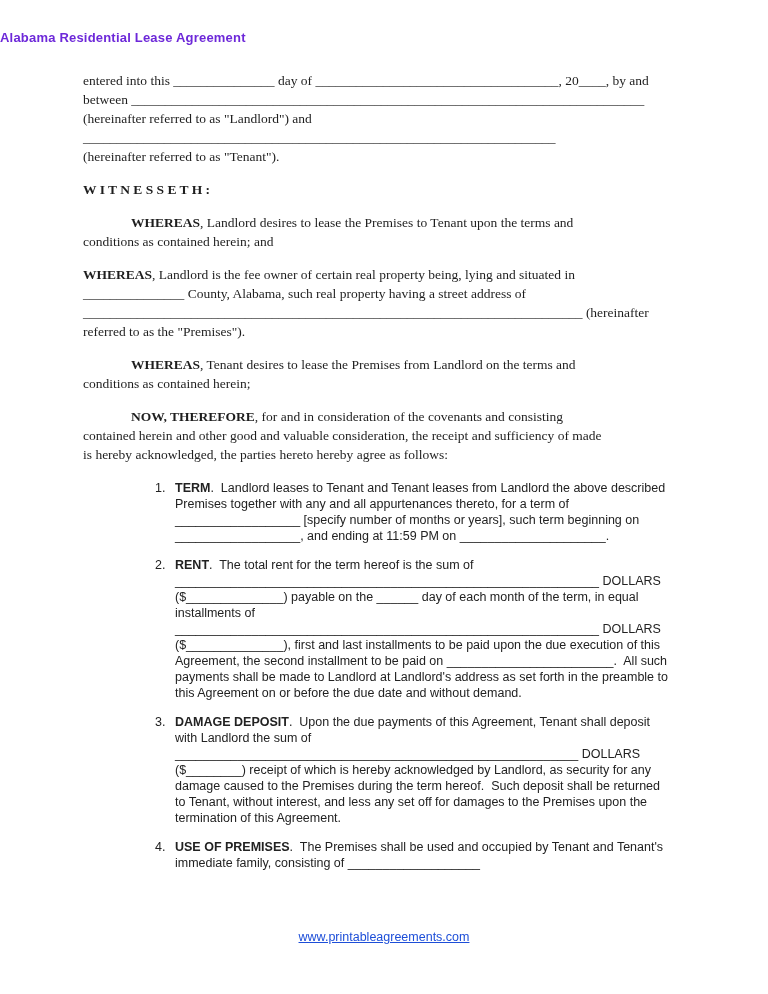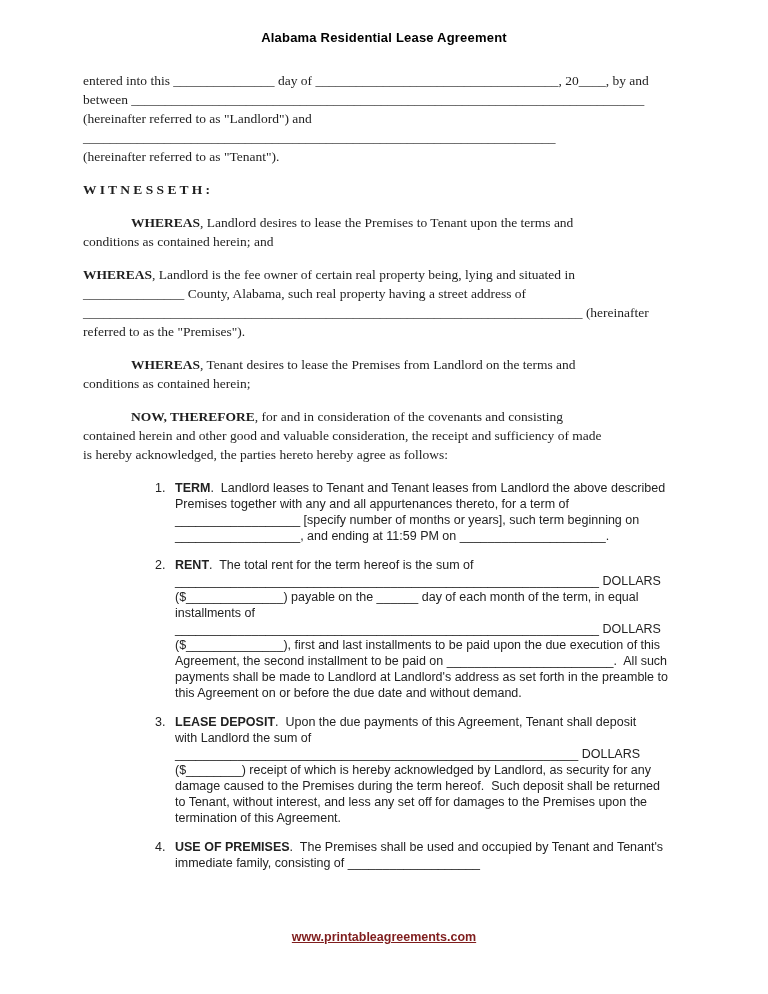--- a/index.html
+++ b/index.html
@@ -5,26 +5,25 @@
   html,body{margin:0;padding:0;background:#ffffff;}
   .page{
     position:relative;
     width:768px;height:994px;
     background:#ffffff;
     overflow:hidden;
     color:#1e1e1e;
   }
   .doc-title{
     margin:30px 0 26px 0;
-    text-align:center;
     font-family:"Liberation Sans",sans-serif;
     font-weight:bold;
     font-size:13px;
     letter-spacing:.2px;
-    color:#000000;
+    color:#6d28d9;
   }
   .preamble{
     margin-left:83px;
     width:640px;
     font-family:"Liberation Serif",serif;
     font-size:13.5px;
     line-height:19px;
   }
   .para{margin:0 0 14px 0;}
   .ln{white-space:pre;}
@@ -40,21 +39,21 @@
   .clause{display:flex;margin:0 0 13px 0;}
   .num{width:20px;flex:none;}
   .cbody{flex:1 1 auto;}
   .footer{
     position:absolute;
     left:0;top:930px;width:768px;
     text-align:center;
     font-family:"Liberation Sans",sans-serif;
     font-size:12.5px;
   }
-  .footer a{color:#7f1d1d;text-decoration:underline;cursor:pointer;font-weight:bold;}
+  .footer a{color:#1d4ed8;text-decoration:underline;cursor:pointer;}
 </style>
 </head>
 <body>
 
 <div class="page">
 
   <div class="doc-title">Alabama Residential Lease Agreement</div>
 
   <div class="preamble">
       <div class="para">
@@ -108,21 +107,21 @@
           <div class="ln"><span>_____________________________________________________________ DOLLARS</span></div>
           <div class="ln"><span>($______________), first and last installments to be paid upon the due execution of this</span></div>
           <div class="ln"><span>Agreement, the second installment to be paid on ________________________.  All such</span></div>
           <div class="ln"><span>payments shall be made to Landlord at Landlord's address as set forth in the preamble to</span></div>
           <div class="ln"><span>this Agreement on or before the due date and without demand.</span></div>
         </div>
       </div>
       <div class="clause">
         <div class="num">3.</div>
         <div class="cbody">
-          <div class="ln"><span class="b">LEASE DEPOSIT</span><span>.  Upon the due payments of this Agreement, Tenant shall deposit</span></div>
+          <div class="ln"><span class="b">DAMAGE DEPOSIT</span><span>.  Upon the due payments of this Agreement, Tenant shall deposit</span></div>
           <div class="ln"><span>with Landlord the sum of</span></div>
           <div class="ln"><span>__________________________________________________________ DOLLARS</span></div>
           <div class="ln"><span>($________) receipt of which is hereby acknowledged by Landlord, as security for any</span></div>
           <div class="ln"><span>damage caused to the Premises during the term hereof.  Such deposit shall be returned</span></div>
           <div class="ln"><span>to Tenant, without interest, and less any set off for damages to the Premises upon the</span></div>
           <div class="ln"><span>termination of this Agreement.</span></div>
         </div>
       </div>
       <div class="clause">
         <div class="num">4.</div>

